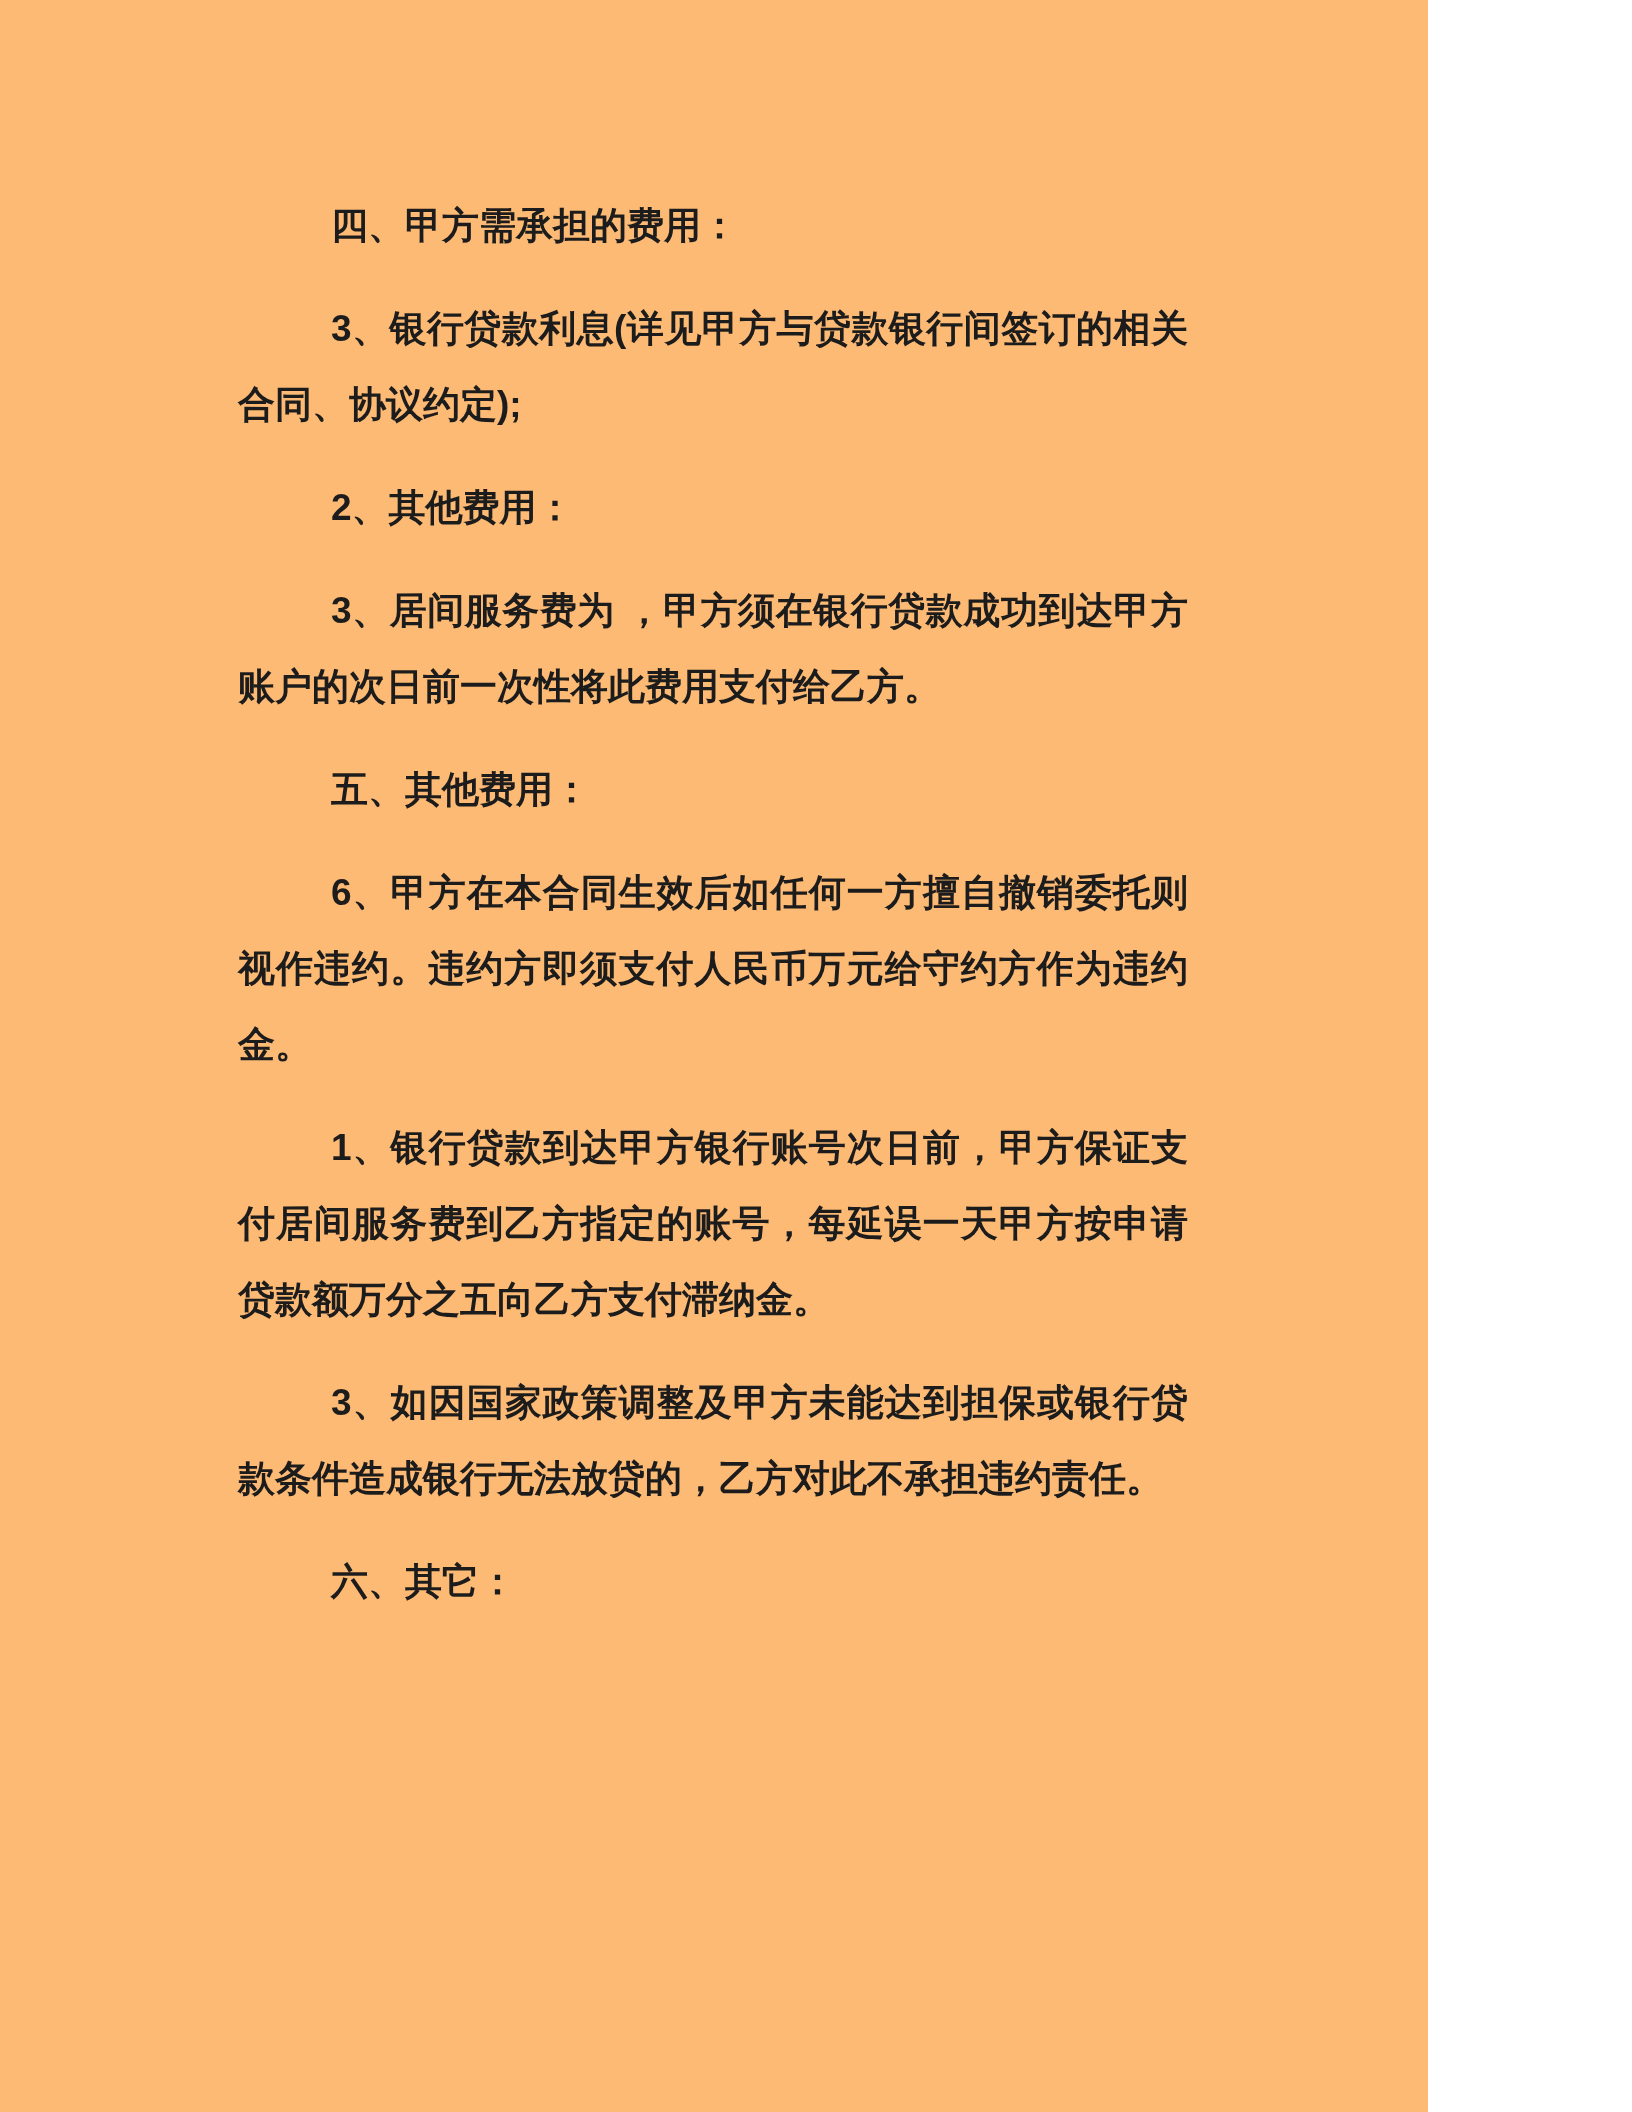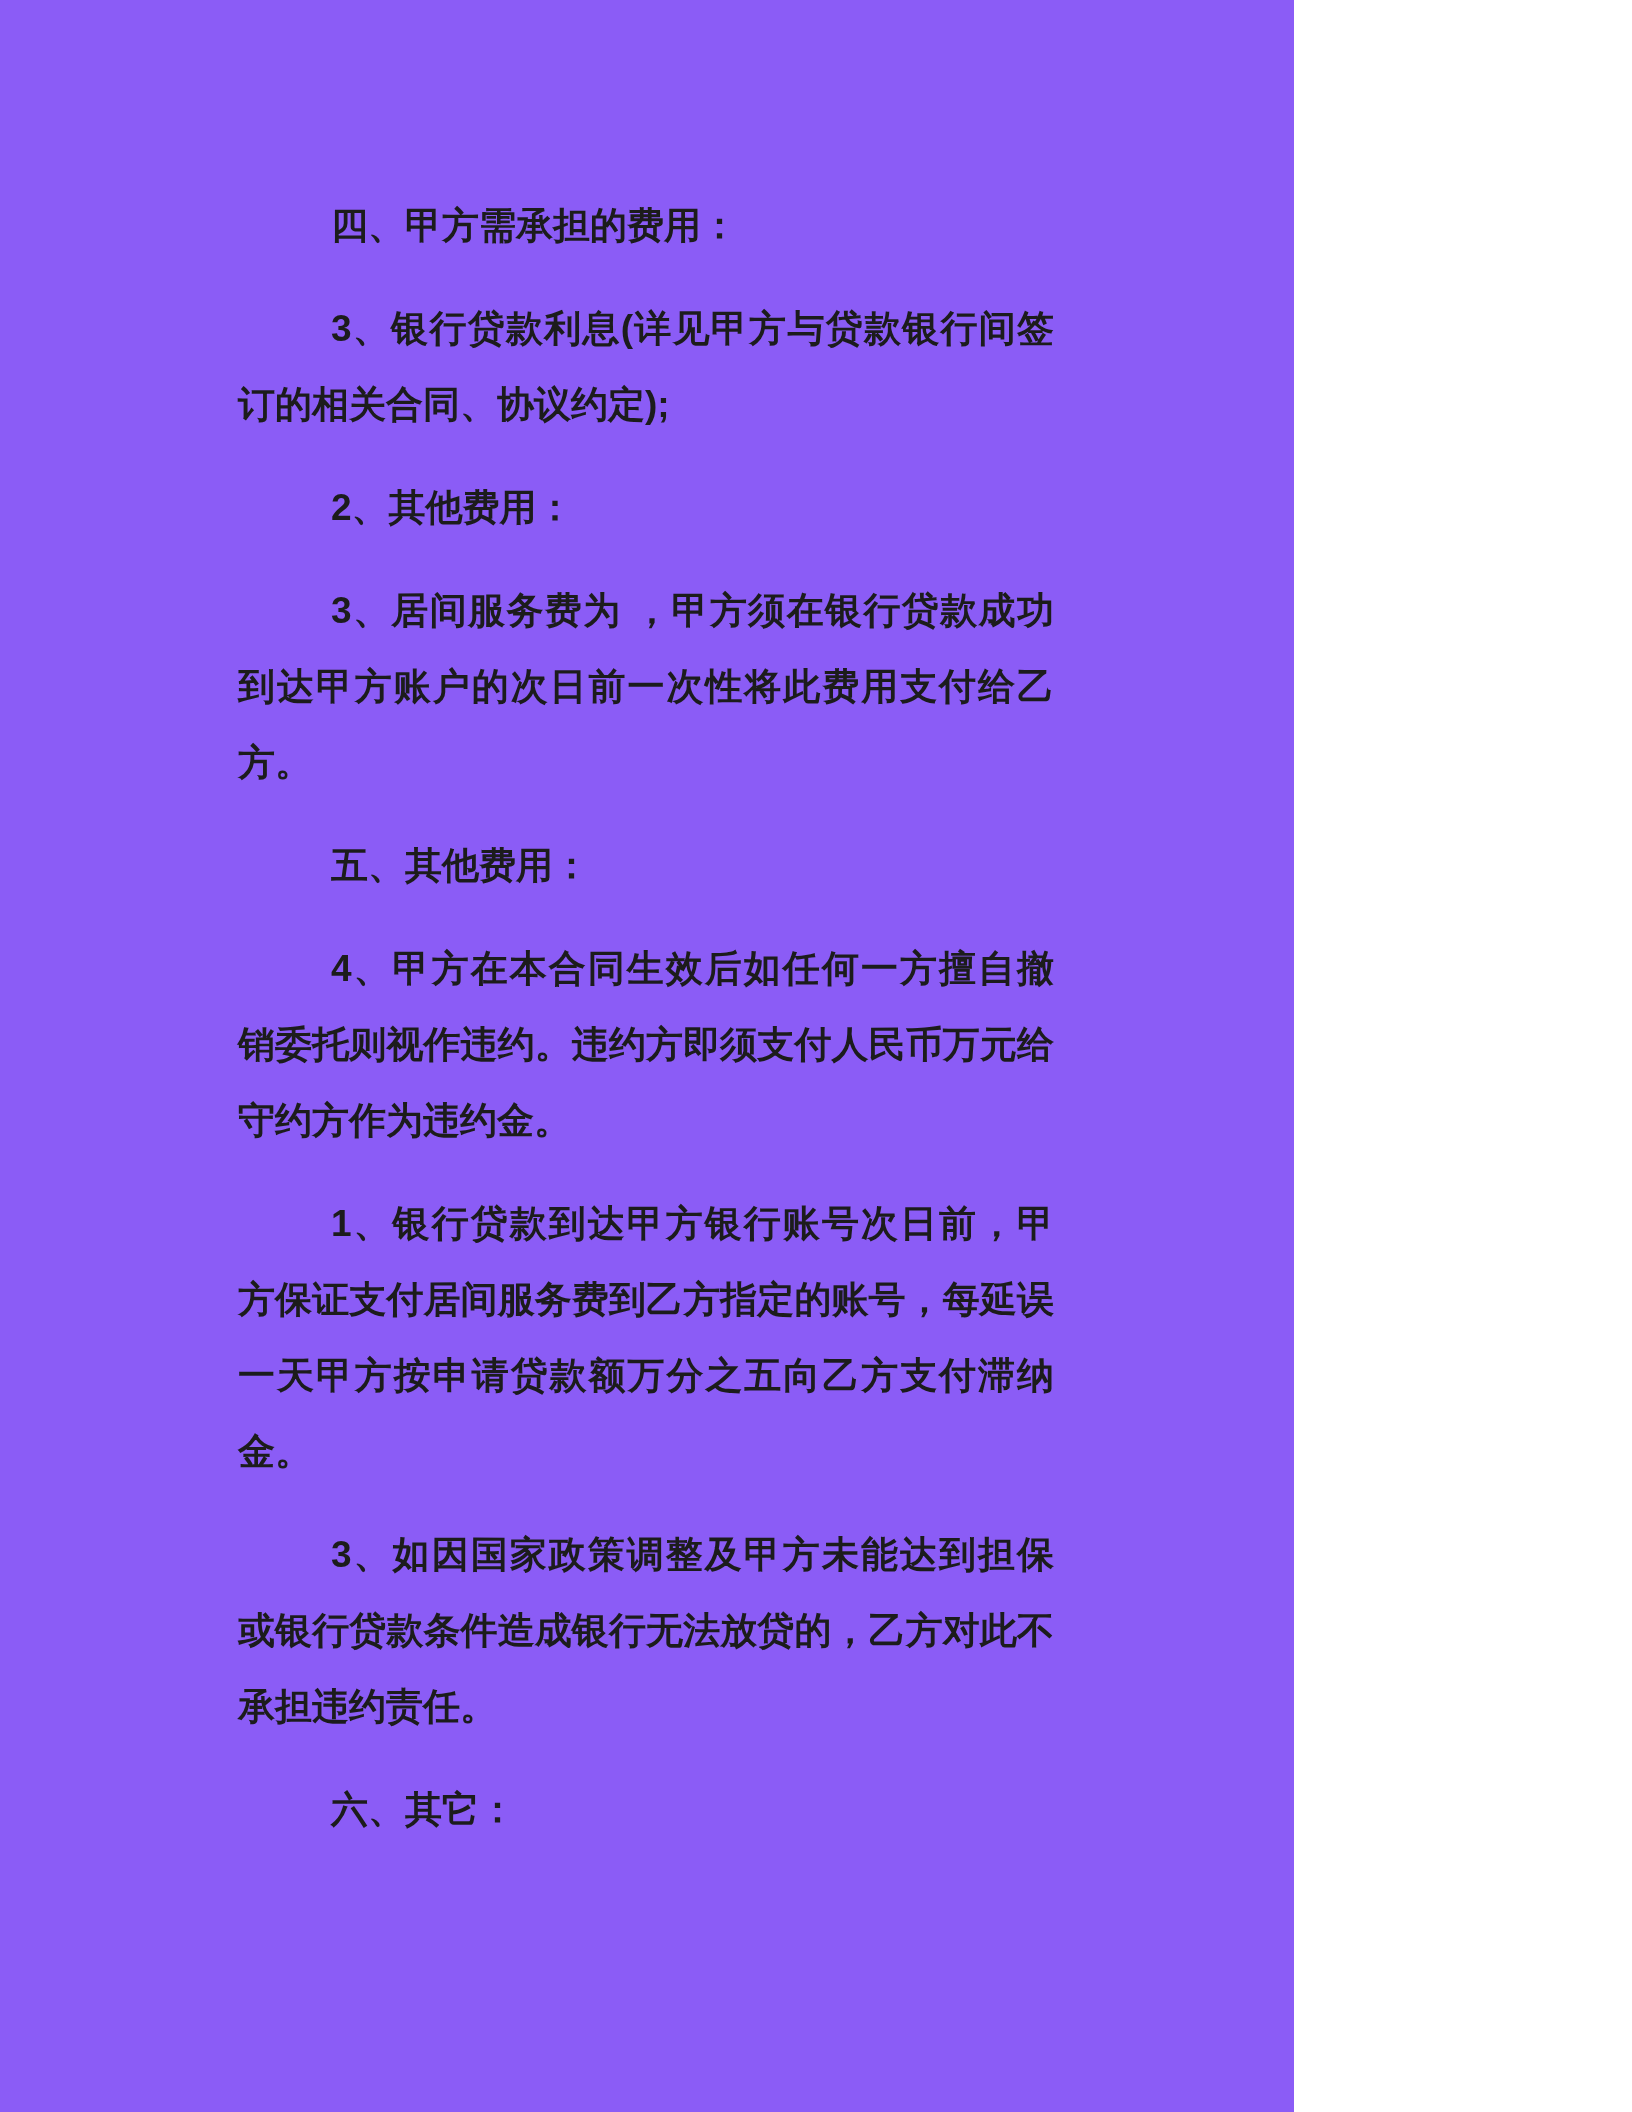--- a/index.html
+++ b/index.html
@@ -7,24 +7,24 @@
     padding: 0;
     background: #ffffff;
   }
   body {
     width: 1632px;
     height: 2112px;
     overflow: hidden;
   }
   .page {
     box-sizing: border-box;
-    width: 1294px;
+    width: 1428px;
     height: 2112px;
     padding: 188px 240px 0 238px;
-    background: #8b5cf6;
+    background: #fdba74;
     font-family: "Liberation Sans", sans-serif;
     font-weight: 700;
     font-size: 37px;
     line-height: 76px;
     color: #1c1c1c;
     text-align: justify;
   }
   .page p {
     margin: 0 0 27px 0;
     text-indent: 93px;
@@ -32,17 +32,17 @@
 </style>
 </head>
 <body>
 
 <div class="page">
   <p>四、甲方需承担的费用：</p>
   <p>3、银行贷款利息(详见甲方与贷款银行间签订的相关合同、协议约定);</p>
   <p>2、其他费用：</p>
   <p>3、居间服务费为 ，甲方须在银行贷款成功到达甲方账户的次日前一次性将此费用支付给乙方。</p>
   <p>五、其他费用：</p>
-  <p>4、甲方在本合同生效后如任何一方擅自撤销委托则视作违约。违约方即须支付人民币万元给守约方作为违约金。</p>
+  <p>6、甲方在本合同生效后如任何一方擅自撤销委托则视作违约。违约方即须支付人民币万元给守约方作为违约金。</p>
   <p>1、银行贷款到达甲方银行账号次日前，甲方保证支付居间服务费到乙方指定的账号，每延误一天甲方按申请贷款额万分之五向乙方支付滞纳金。</p>
   <p>3、如因国家政策调整及甲方未能达到担保或银行贷款条件造成银行无法放贷的，乙方对此不承担违约责任。</p>
   <p>六、其它：</p>
 </div>
 
 </body></html>

